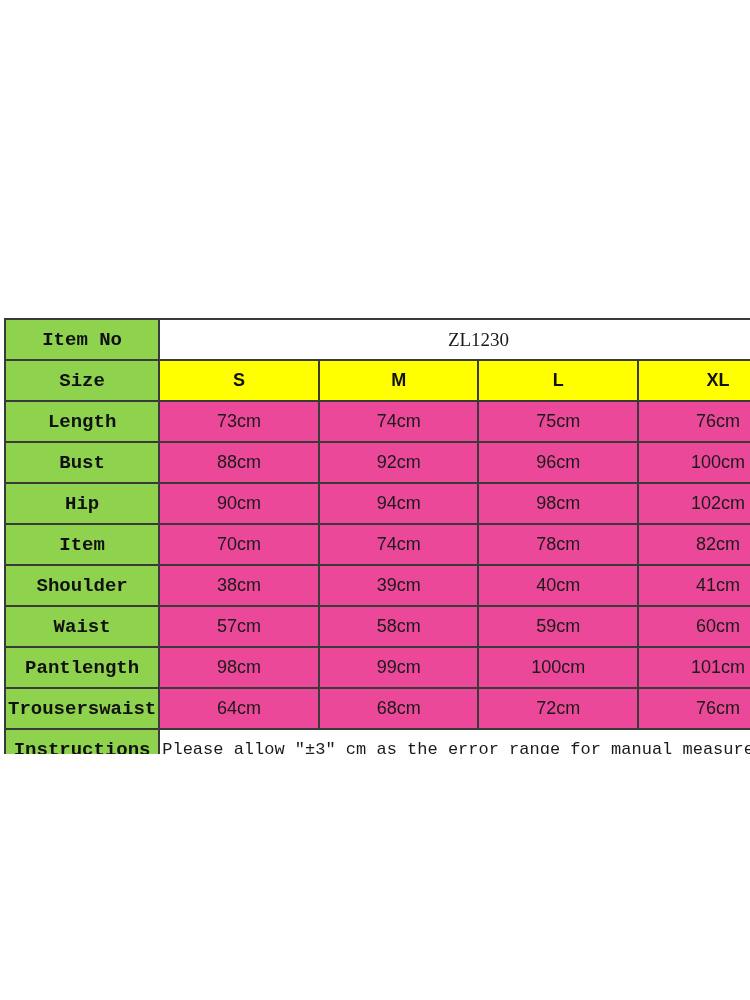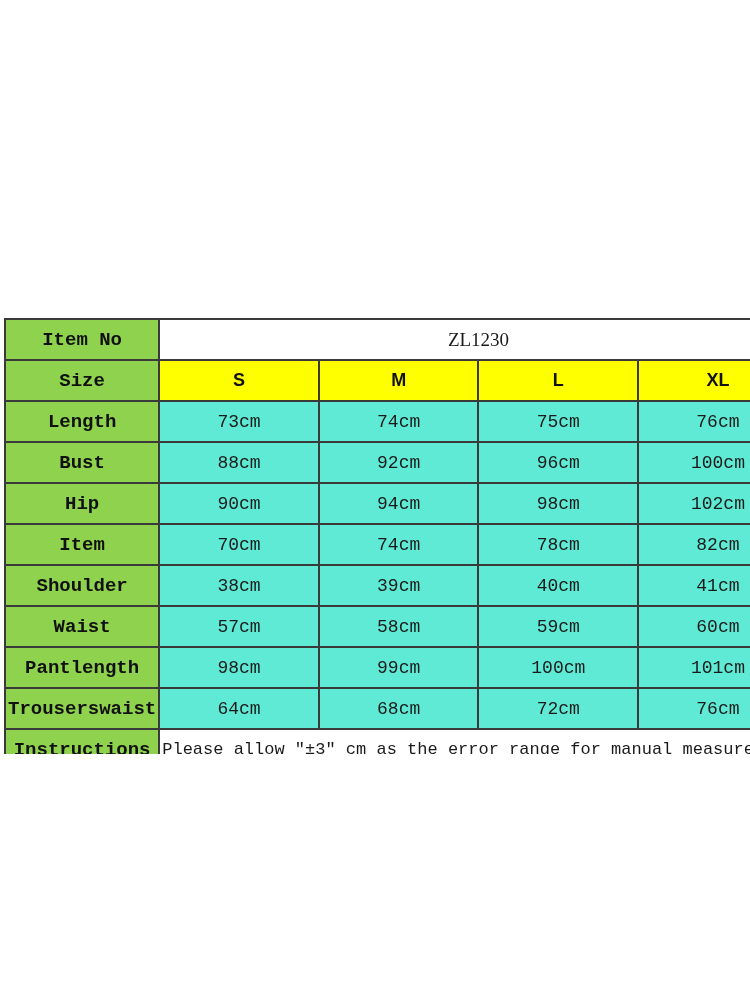--- a/index.html
+++ b/index.html
@@ -74,22 +74,22 @@
   td.sizehead {
     background: #ffff00;
     font-family: "Liberation Sans", sans-serif;
     font-weight: bold;
     font-size: 18px;
     color: #111111;
   }
 
   
   td.value {
-    background: #5eead4;
-    font-family: Liberation Mono, monospace;
+    background: #ec4899;
+    font-family: Liberation Sans, sans-serif;
     font-size: 18px;
     color: #1a1a1a;
   }
 
   
   td.itemno {
     background: #ffffff;
     font-family: "Liberation Serif", serif;
     font-size: 19px;
     color: #1a1a1a;

